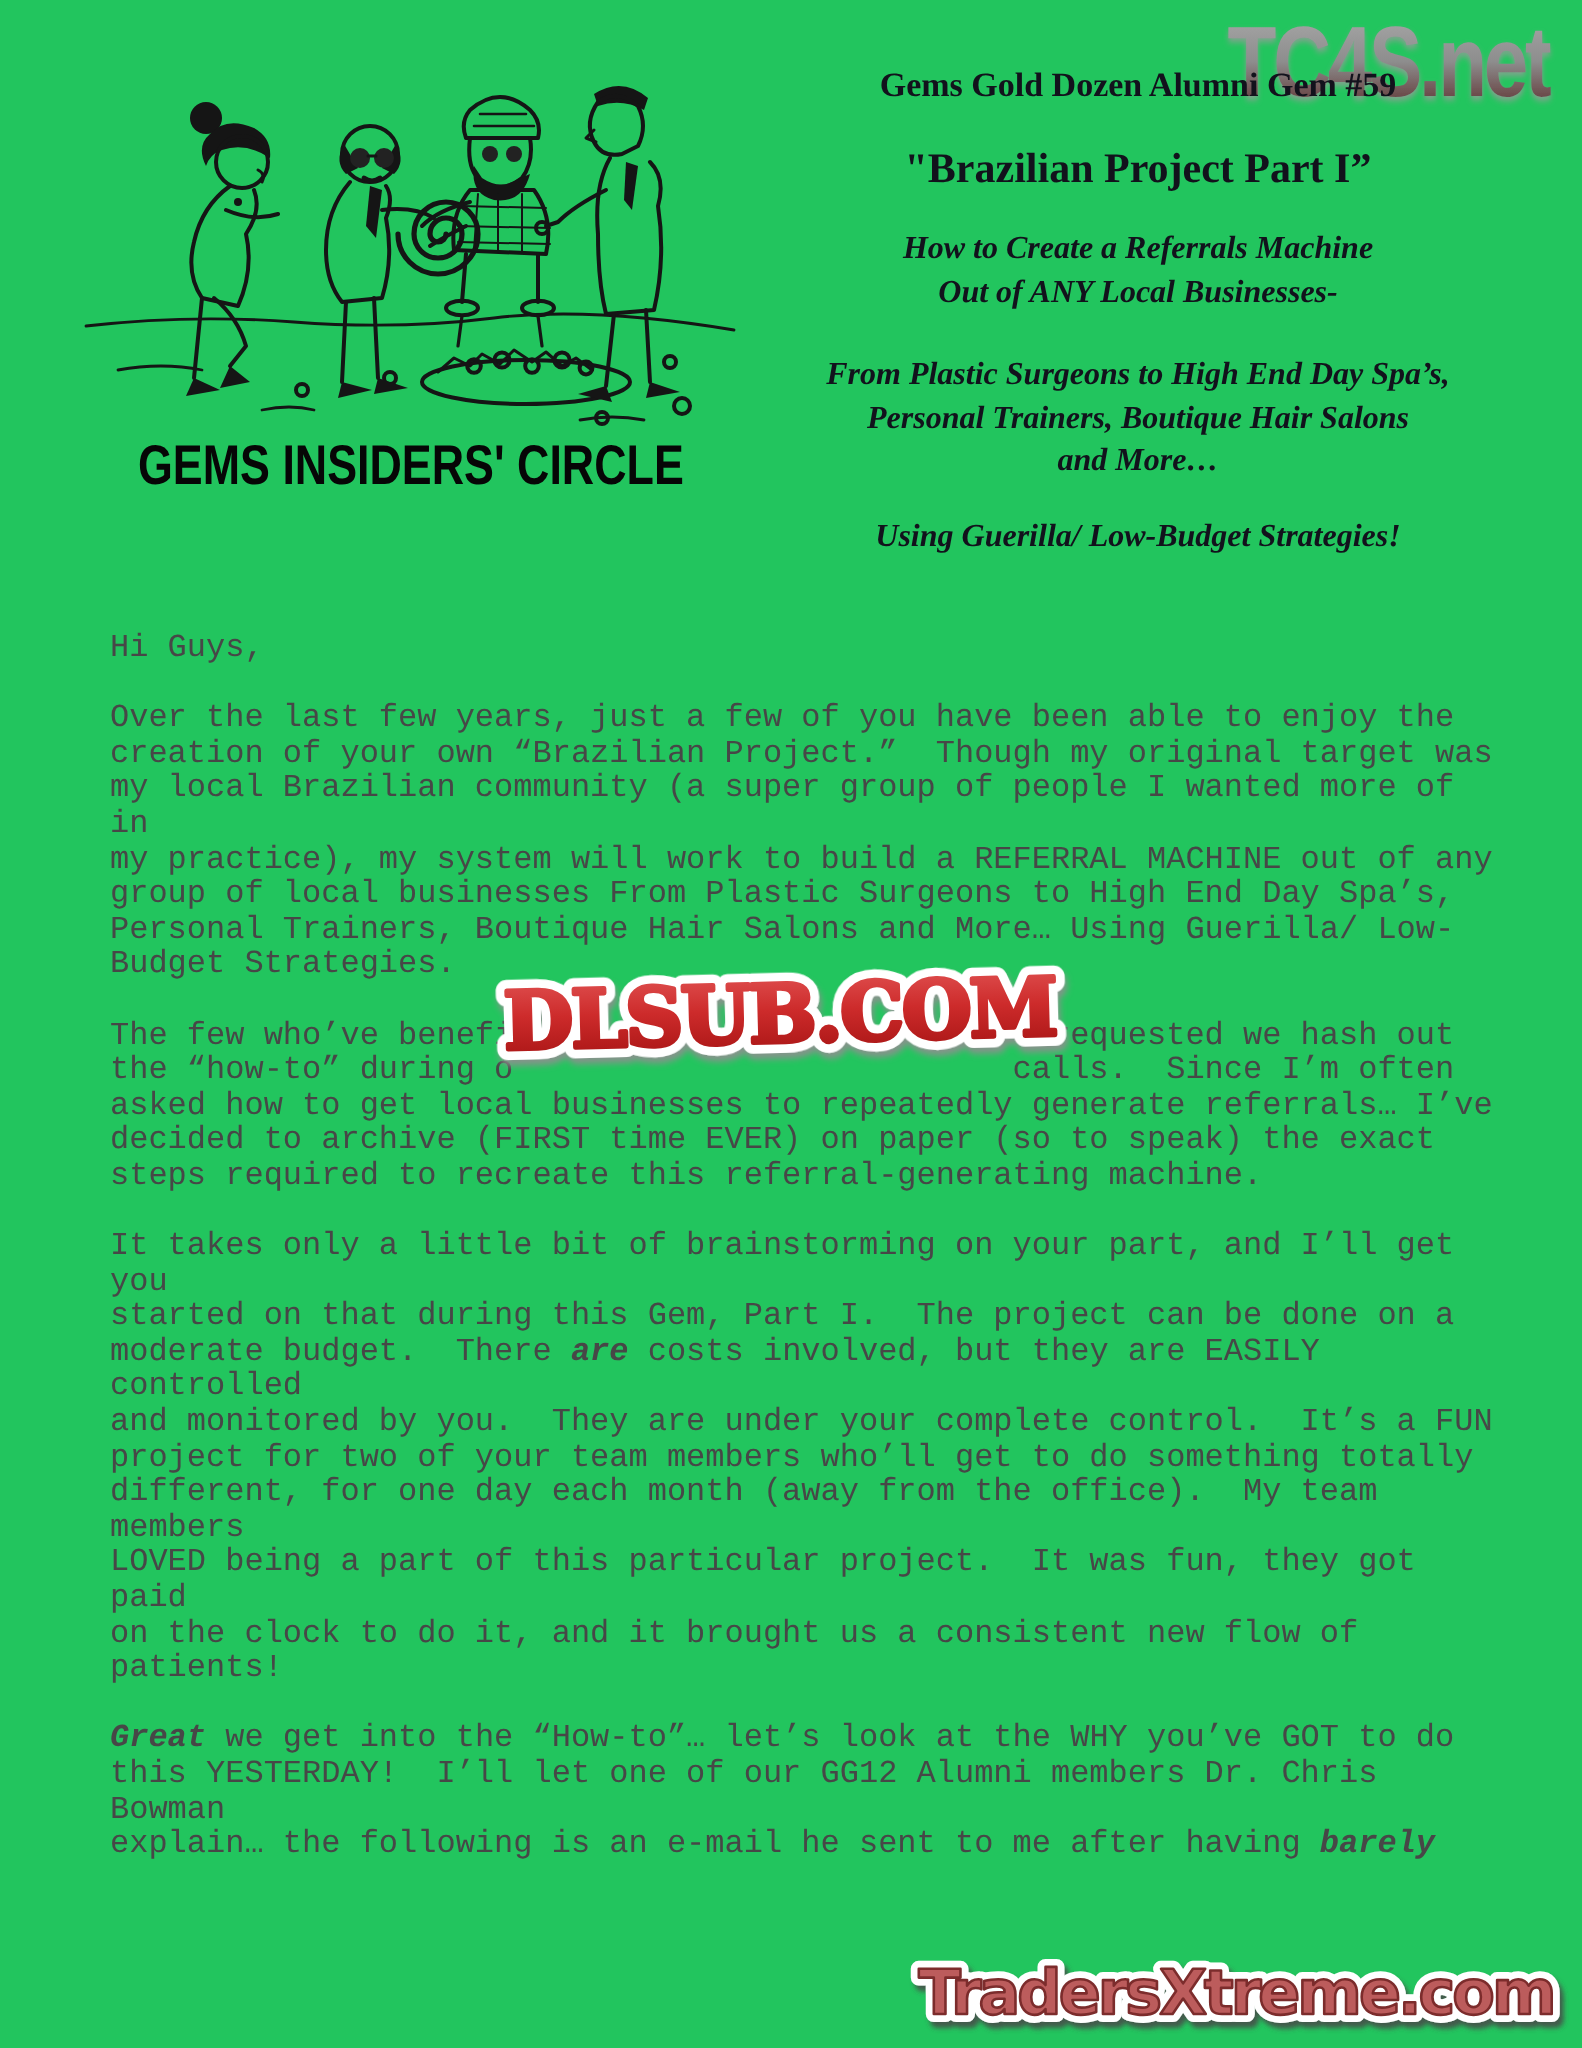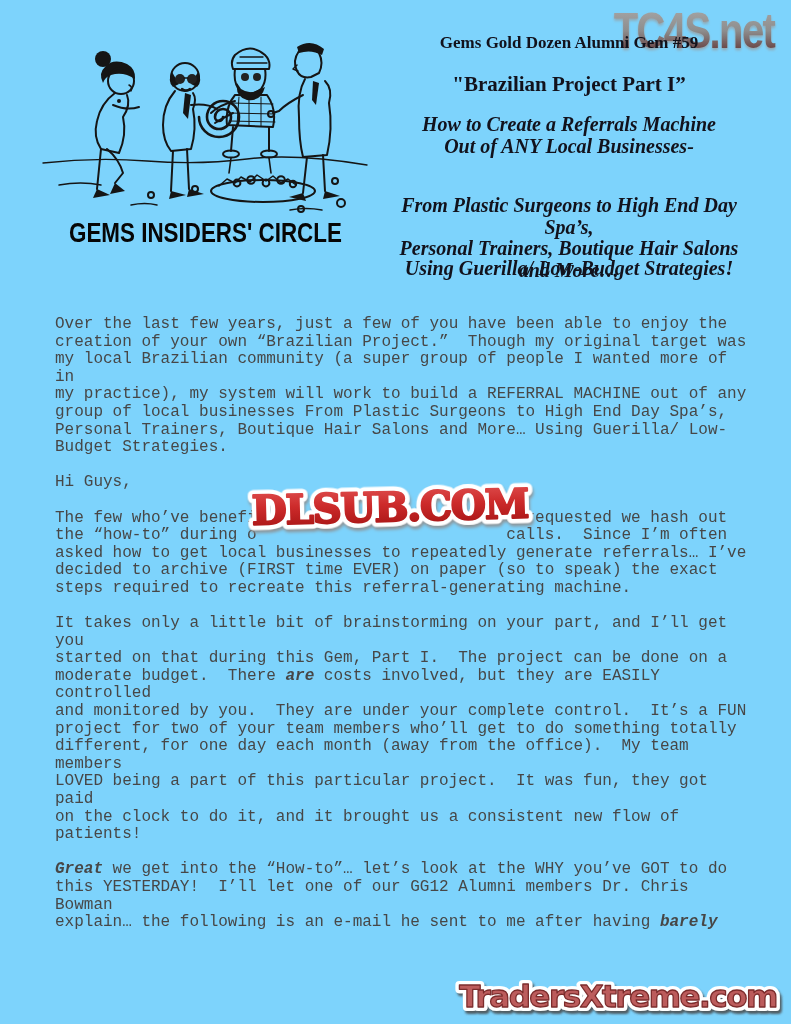--- a/index.html
+++ b/index.html
@@ -1,27 +1,27 @@
 <!DOCTYPE html>
 <html><head>
 <meta charset="utf-8">
 <style>
   html,body{margin:0;padding:0;background:#ffffff;}
-  .page{position:relative;width:791px;height:1024px;background:#7dd3fc;overflow:hidden;
+  .page{position:relative;width:791px;height:1024px;background:#22c55e;overflow:hidden;
         font-family:"Liberation Mono",monospace;}
 
   
   .tc4s{position:absolute;left:594px;top:2px;width:196px;height:58px;z-index:1;}
   .head-col{position:absolute;left:383px;top:0;width:372px;text-align:center;z-index:2;
             font-family:"Liberation Serif",serif;color:#12121c;}
   .kicker{position:absolute;left:0;top:33px;width:100%;font-size:17px;font-weight:bold;}
   .doc-title{position:absolute;left:0;top:72px;width:100%;font-size:21px;font-weight:bold;}
-  .sub{position:absolute;left:0;width:100%;font-size:20px;font-weight:bold;font-style:italic;
+  .sub{position:absolute;left:0;width:100%;font-size:16px;font-weight:bold;font-style:italic;
        line-height:21.5px;white-space:pre-line;}
-  .sub1{top:114px;} .sub2{top:195px;} .sub3{top:258px;}
+  .sub1{top:114px;} .sub2{top:177px;} .sub3{top:258px;}
 
   
   .cartoon-box{position:absolute;left:35px;top:33px;width:340px;height:225px;z-index:1;}
   .cartoon-svg{position:absolute;left:0;top:0;}
   .gic-caption{position:absolute;left:0;top:184px;width:340px;text-align:center;
                font-family:"Liberation Sans",sans-serif;font-weight:bold;font-size:28px;
                color:#060606;transform:scaleX(0.8);transform-origin:center;white-space:nowrap;}
 
   
   .doc-body{position:absolute;left:55px;top:316px;width:700px;z-index:3;
@@ -143,27 +143,27 @@
         <path d="M268,62 Q252,70 244,78 l-6,2"></path>
         <circle cx="236" cy="81" r="3"></circle>
         <path d="M272,124 L268,160 M288,122 L290,158"></path>
         <path d="M268,160 l-14,4 17,4 z" fill="#151515" stroke="none"></path>
         <path d="M290,158 l15,5 -17,3 z" fill="#151515" stroke="none"></path>
       </g>
     </svg>
     <div class="gic-caption">GEMS INSIDERS' CIRCLE</div>
   </div>
 
-  <div class="doc-body"><div class="para"><span>Over the last few years, just a few of you have been able to enjoy the
+  <div class="doc-body"><div class="para"><span>Hi Guys,</span></div><div class="para"><span>Over the last few years, just a few of you have been able to enjoy the
 creation of your own “Brazilian Project.”  Though my original target was
 my local Brazilian community (a super group of people I wanted more of in
 my practice), my system will work to build a REFERRAL MACHINE out of any
 group of local businesses From Plastic Surgeons to High End Day Spa’s,
 Personal Trainers, Boutique Hair Salons and More… Using Guerilla/ Low-
-Budget Strategies.</span></div><div class="para"><span>Hi Guys,</span></div><div class="para"><span>The few who’ve benefit                         o requested we hash out
+Budget Strategies.</span></div><div class="para"><span>The few who’ve benefit                         o requested we hash out
 the “how-to” during o                          calls.  Since I’m often
 asked how to get local businesses to repeatedly generate referrals… I’ve
 decided to archive (FIRST time EVER) on paper (so to speak) the exact
 steps required to recreate this referral-generating machine.</span></div><div class="para"><span>It takes only a little bit of brainstorming on your part, and I’ll get you
 started on that during this Gem, Part I.  The project can be done on a
 moderate budget.  There </span><em>are</em><span> costs involved, but they are EASILY controlled
 and monitored by you.  They are under your complete control.  It’s a FUN
 project for two of your team members who’ll get to do something totally
 different, for one day each month (away from the office).  My team members
 LOVED being a part of this particular project.  It was fun, they got paid

